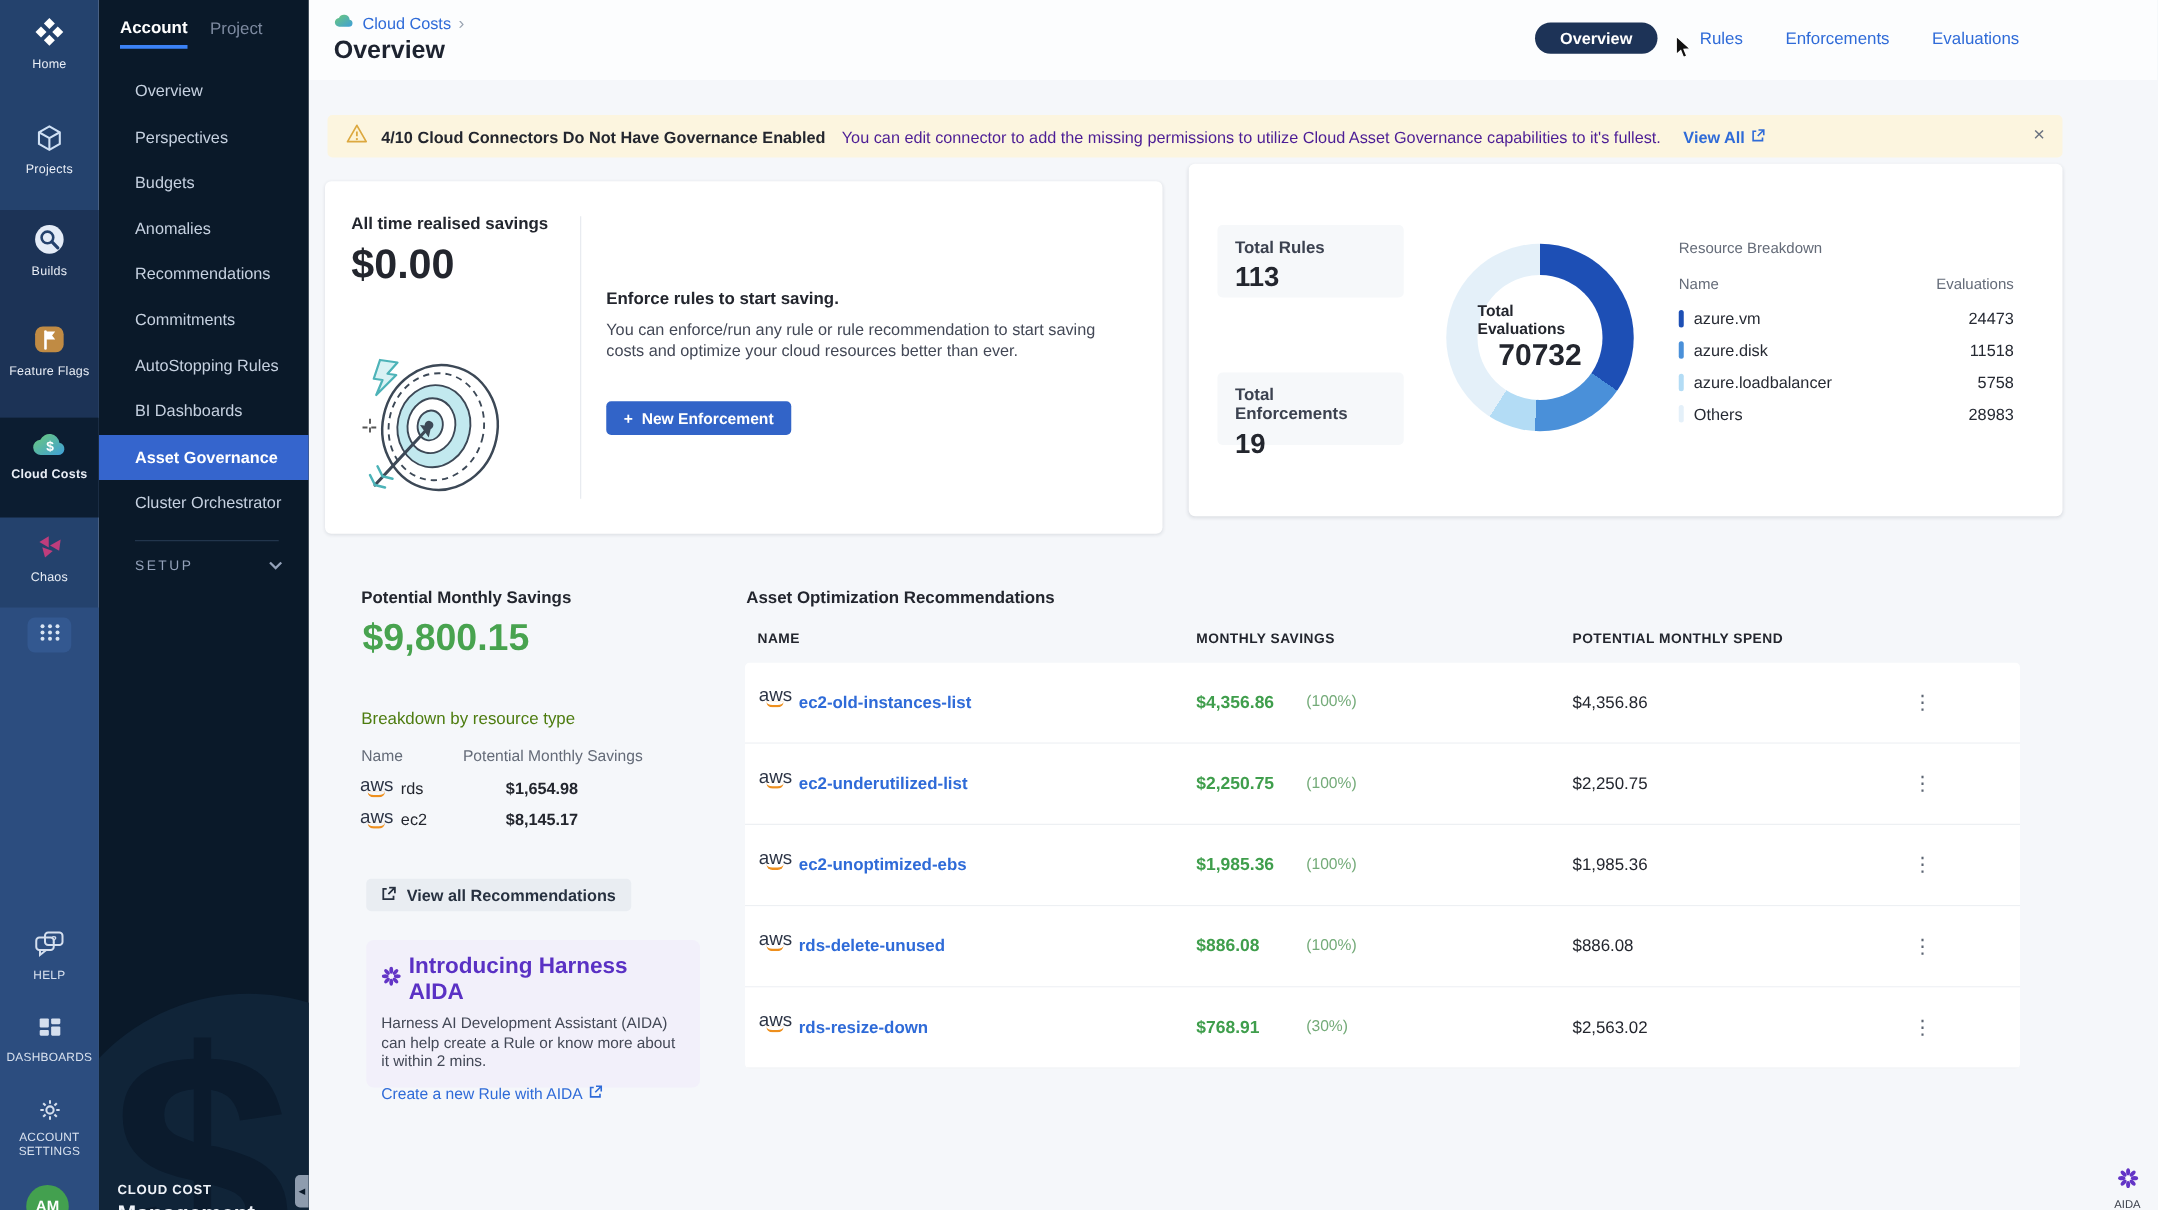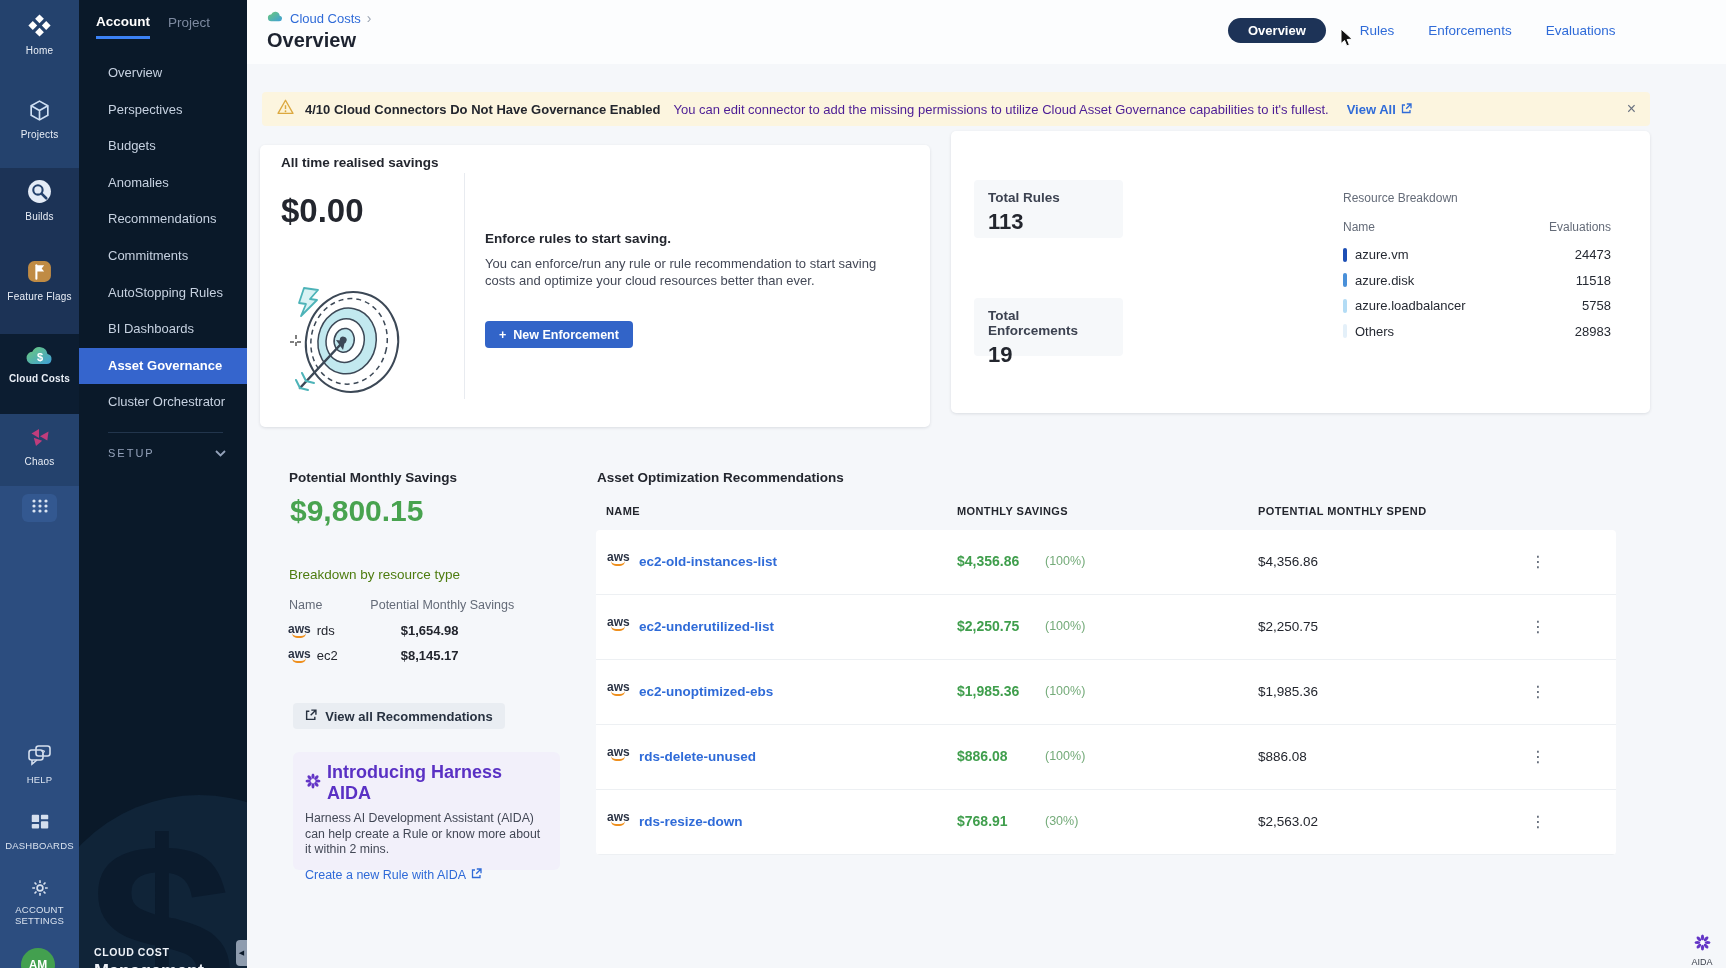--- a/index.html
+++ b/index.html
@@ -59,21 +59,21 @@
   .banner { left:15px; top:92px; width:1388px; height:34px; background:#fcf5df; border-radius:4px;
             display:flex; align-items:center; padding:0 14px; }
   .banner-title { font-size:13px; font-weight:bold; color:#23262e; margin-left:10px; }
   .banner-msg { font-size:13px; color:#4c1d95; margin-left:13px; }
   .banner-link { color:#2f6bd8; font-size:13px; font-weight:bold; margin-left:18px; display:flex;
                  align-items:center; gap:5px; cursor:pointer; }
   .banner-close { margin-left:auto; color:#6a7280; font-size:16px; cursor:pointer; line-height:1; }
 
   .card { background:#fff; border-radius:5px; box-shadow:0 1px 3px rgba(30,40,60,.12); }
   #savings-card { left:13px; top:145px; width:670px; height:282px; }
-  .savings-label { position:absolute; left:21px; top:10px; font-size:13.5px; font-weight:bold; }
+  .savings-label { position:absolute; left:21px; top:26px; font-size:13.5px; font-weight:bold; }
   .savings-amount { position:absolute; left:21px; top:47px; font-size:33px; font-weight:bold; color:#23262e; }
   .savings-illustration { position:absolute; left:22px; top:135px; }
   .card-divider { position:absolute; left:204px; top:28px; height:226px; width:1px; background:#e8ebf0; }
   .cta-title { position:absolute; left:225px; top:86px; font-size:13.5px; font-weight:bold; }
   .cta-body { position:absolute; left:225px; top:110px; width:405px; font-size:13px; color:#434856; line-height:17px; }
   .cta-btn { position:absolute; left:225px; top:176px; height:27px; padding:0 14px; background:#3264c8;
              border:none; border-radius:4px; color:#fff; font-size:12.5px; font-weight:bold;
              display:flex; align-items:center; gap:7px; cursor:pointer; font-family:inherit; }
 
   #stats-card { left:704px; top:131px; width:699px; height:282px; }
@@ -123,21 +123,21 @@
   .reco-row { position:relative; height:65px; background:#fff; border-bottom:1px solid #edf0f3; }
   .reco-row .r-aws { position:absolute; left:11px; top:22px; }
   .reco-row .r-name { position:absolute; left:43px; top:24px; font-size:13.5px; font-weight:bold; color:#2f6bd8; cursor:pointer; }
   .reco-row .r-savings { position:absolute; left:361px; top:23px; font-size:14px; font-weight:bold; color:#3f9e4c; }
   .reco-row .r-pct { position:absolute; left:449px; top:24px; font-size:12.5px; color:#74ab79; }
   .reco-row .r-spend { position:absolute; left:662px; top:24px; font-size:13.5px; color:#23262e; }
   .reco-row .r-kebab { position:absolute; left:928px; top:20px; font-size:16px; color:#5c6573; cursor:pointer; padding:2px 6px; }
 
   
   .aws { display:inline-flex; flex-direction:column; align-items:center; }
-  .aws-txt { font-size:12px; font-weight:bold; color:#2c3445; line-height:10px; }
+  .aws-txt { font-size:15px; font-weight:normal; color:#2c3445; line-height:10px; }
   .aws-smile { width:14px; height:5px; border-bottom:2px solid #ee8f1d; border-radius:0 0 10px 10px; margin-top:-1px; }
 
   
   .aida-fab { left:1684px; top:934px; width:36px; display:flex; flex-direction:column; align-items:center;
               gap:2px; cursor:pointer; z-index:5; }
   .aida-fab .f-lbl { font-size:9px; color:#3a3f4a; }
 
   .cursor { left:1340px; top:28px; z-index:50; pointer-events:none; }
 </style>
 </head>
@@ -405,20 +405,26 @@
 
   <section class="abs card" id="stats-card">
     <div class="stat-tile" style="top:49px">
       <div class="t-label">Total Rules</div>
       <div class="t-value">113</div>
     </div>
     <div class="stat-tile" style="top:167px">
       <div class="t-label">Total Enforcements</div>
       <div class="t-value">19</div>
     </div>
+    <div class="donut" style="background: conic-gradient(rgb(29, 79, 181) 0deg, rgb(29, 79, 181) 124.559deg, rgb(74, 144, 217) 124.559deg, rgb(74, 144, 217) 183.181deg, rgb(179, 220, 245) 183.181deg, rgb(179, 220, 245) 212.487deg, rgb(228, 240, 249) 212.487deg, rgb(228, 240, 249) 360deg);">
+      <div class="donut-hole">
+        <div class="d-label">Total Evaluations</div>
+        <div class="d-value">70732</div>
+      </div>
+    </div>
     <div class="legend">
       <div class="legend-title">Resource Breakdown</div>
       <div class="legend-head">
         <span>Name</span>
         <span>Evaluations</span>
       </div>
       <div class="legend-rows">
 
           <div class="legend-row">
             <span class="legend-bar" style="background: rgb(29, 79, 181);"></span>

